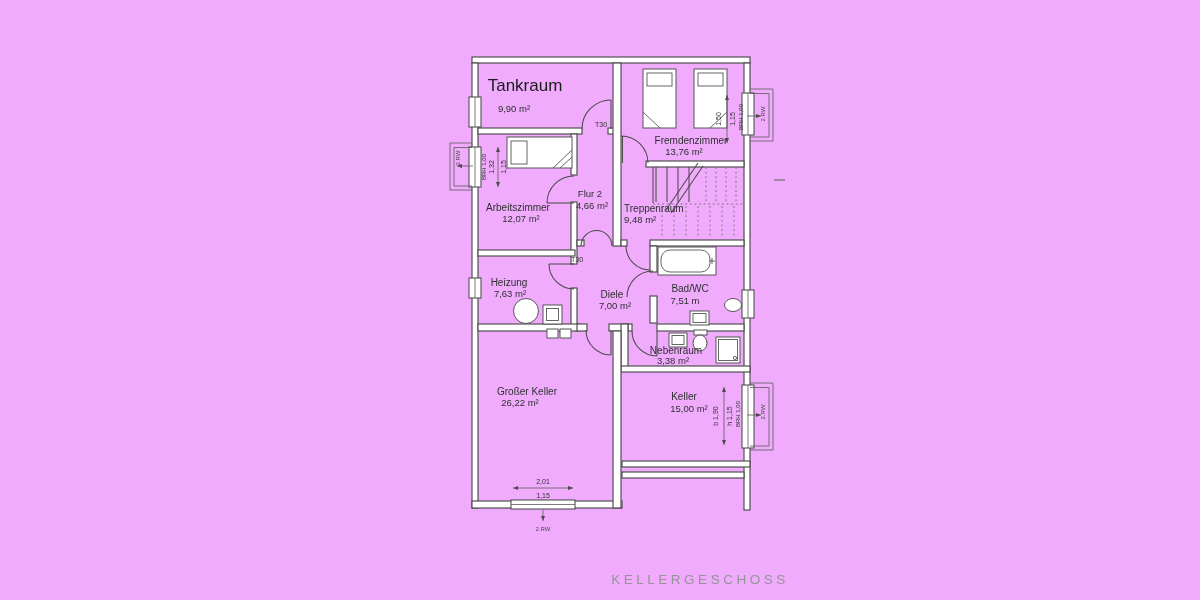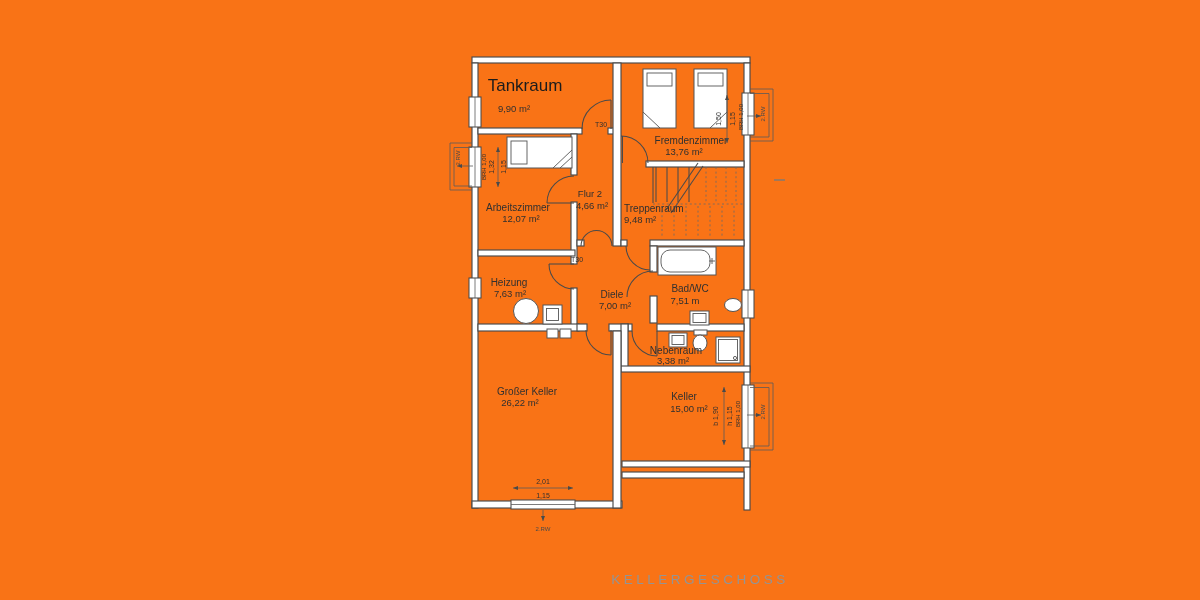--- a/index.html
+++ b/index.html
@@ -1,16 +1,16 @@
 <!DOCTYPE html>
 <html><head>
 <meta charset="utf-8">
 <style>
   html,body{margin:0;padding:0;background:#fff;}
-  .canvas{position:relative;width:1200px;height:600px;background:#f97316;overflow:hidden;
+  .canvas{position:relative;width:1200px;height:600px;background:#f0abfc;overflow:hidden;
           font-family:"Liberation Sans", sans-serif;}
   svg{position:absolute;left:0;top:0;}
   .w{fill:#ffffff;stroke:#4a4a4a;stroke-width:1.15;}
   .wf{fill:#ffffff;stroke:#4a4a4a;stroke-width:1.05;}
   .ln{stroke:#4a4a4a;stroke-width:1.05;fill:none;}
   .thin{stroke:#5a5a5a;stroke-width:0.8;fill:none;}
   .dash{stroke:#6a6a6a;stroke-width:0.8;fill:none;stroke-dasharray:2,2.6;}
   .fx{stroke:#555555;stroke-width:1;fill:#ffffff;}
   .fxn{stroke:#555555;stroke-width:0.9;fill:none;}
   text{font-family:"Liberation Sans", sans-serif;fill:#303030;}

